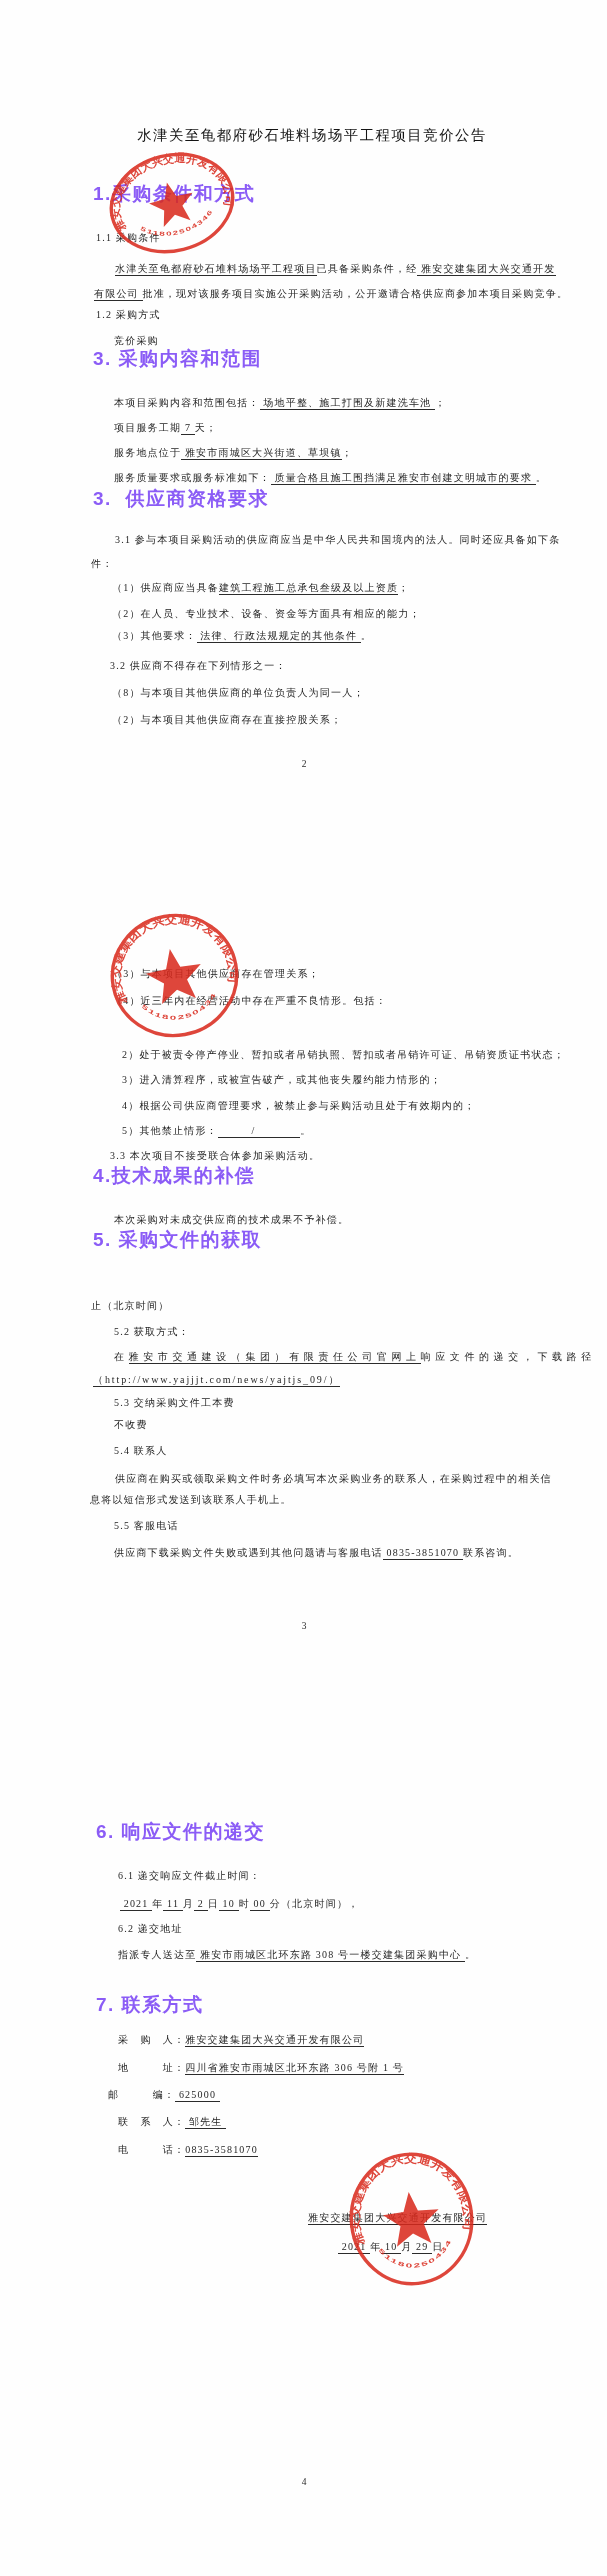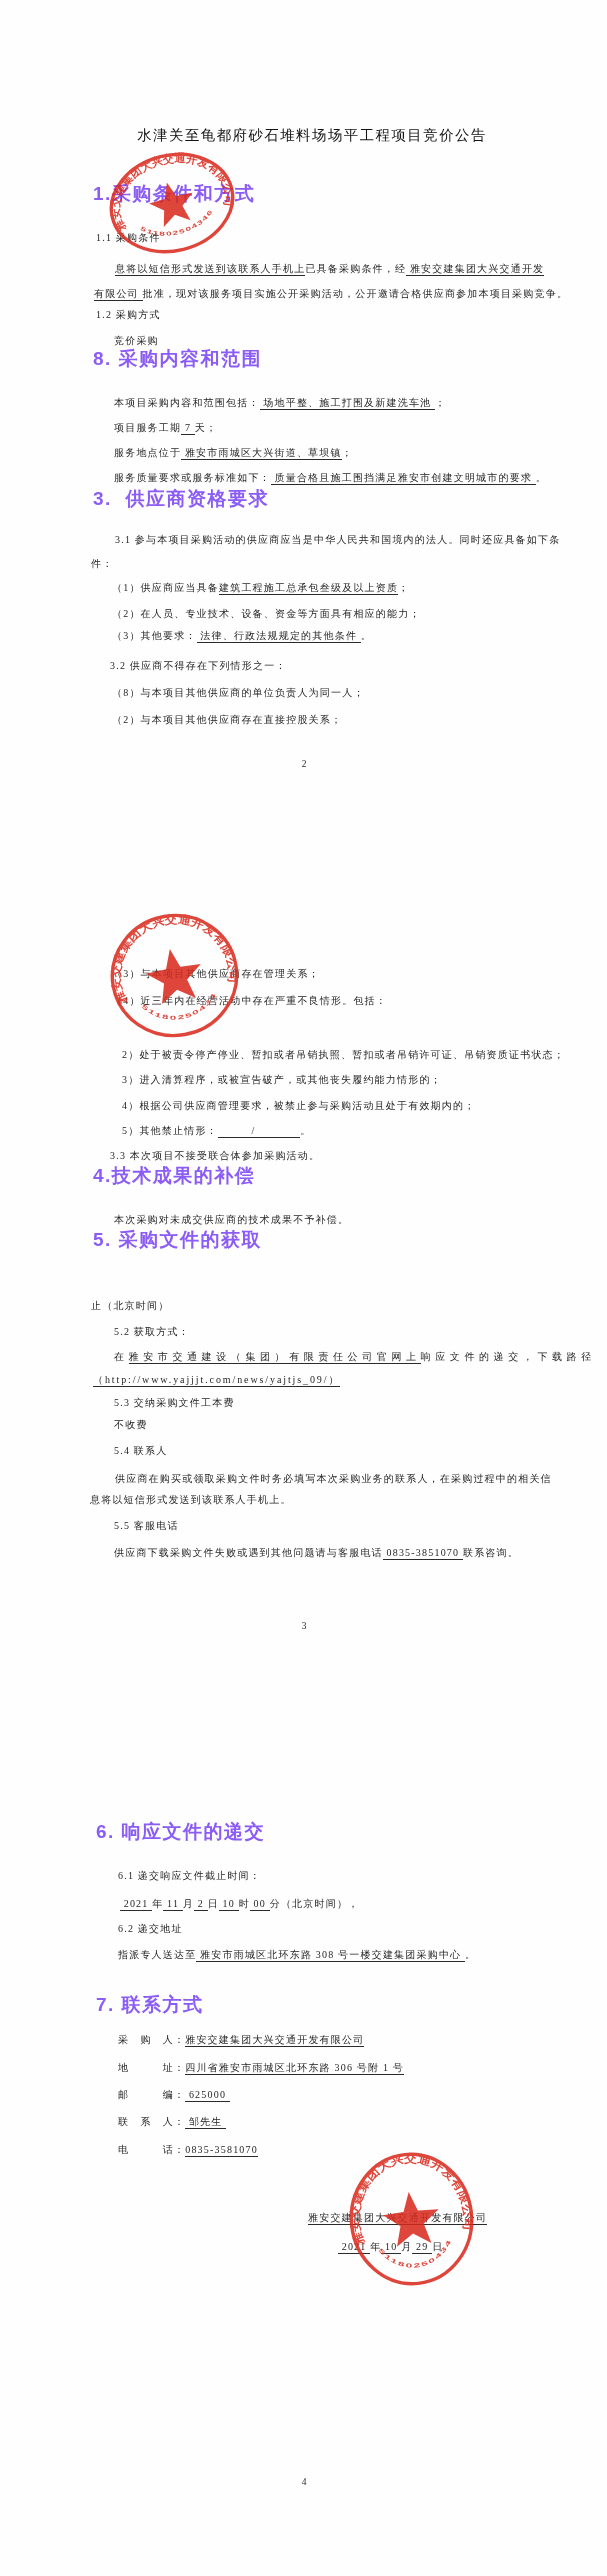--- a/index.html
+++ b/index.html
@@ -32,25 +32,25 @@
   .sealtxt{font-family:"Liberation Sans","DejaVu Sans",sans-serif;font-weight:bold;}
   .sealnum{font-family:"Liberation Sans","DejaVu Sans",sans-serif;font-weight:bold;letter-spacing:1px;}
 </style>
 </head>
 <body>
 
 <div id="doc" class="doc">
     <div class="line title" style="top: 128px;"><span>水津关至龟都府砂石堆料场场平工程项目竞价公告</span></div>
     <div class="line h" style="top: 186px; left: 93px;"><span>1.采购条件和方式</span></div>
     <div class="line" style="top: 230px; left: 96px;"><span>1.1 采购条件</span></div>
-    <div class="line" style="top: 261px; left: 115px;"><span class="u">息将以短信形式发送到该联系人手机上</span><span>已具备采购条件，经</span><span class="u"> 雅安交建集团大兴交通开发</span></div>
+    <div class="line" style="top: 261px; left: 115px;"><span class="u">水津关至龟都府砂石堆料场场平工程项目</span><span>已具备采购条件，经</span><span class="u"> 雅安交建集团大兴交通开发</span></div>
     <div class="line" style="top: 286px; left: 94px;"><span class="u">有限公司 </span><span>批准，现对该服务项目实施公开采购活动，公开邀请合格供应商参加本项目采购竞争。</span></div>
     <div class="line" style="top: 307px; left: 96px;"><span>1.2 采购方式</span></div>
     <div class="line" style="top: 333px; left: 114px;"><span>竞价采购</span></div>
-    <div class="line h" style="top: 351px; left: 93px;"><span>8. 采购内容和范围</span></div>
+    <div class="line h" style="top: 351px; left: 93px;"><span>3. 采购内容和范围</span></div>
     <div class="line" style="top: 395px; left: 114px;"><span>本项目采购内容和范围包括：</span><span class="u"> 场地平整、施工打围及新建洗车池 </span><span>；</span></div>
     <div class="line" style="top: 420px; left: 114px;"><span>项目服务工期</span><span class="u"> 7 </span><span>天；</span></div>
     <div class="line" style="top: 445px; left: 114px;"><span>服务地点位于</span><span class="u"> 雅安市雨城区大兴街道、草坝镇</span><span>；</span></div>
     <div class="line" style="top: 470px; left: 114px;"><span>服务质量要求或服务标准如下：</span><span class="u"> 质量合格且施工围挡满足雅安市创建文明城市的要求 </span><span>。</span></div>
     <div class="line h" style="top: 491px; left: 93px;"><span>3.  供应商资格要求</span></div>
     <div class="line" style="top: 532px; left: 115px;"><span>3.1 参与本项目采购活动的供应商应当是中华人民共和国境内的法人。同时还应具备如下条</span></div>
     <div class="line" style="top: 556px; left: 91px;"><span>件：</span></div>
     <div class="line" style="top: 580px; left: 112px;"><span>（1）供应商应当具备</span><span class="u">建筑工程施工总承包叁级及以上资质</span><span>；</span></div>
     <div class="line" style="top: 606px; left: 112px;"><span>（2）在人员、专业技术、设备、资金等方面具有相应的能力；</span></div>
     <div class="line" style="top: 628px; left: 112px;"><span>（3）其他要求：</span><span class="u"> 法律、行政法规规定的其他条件 </span><span>。</span></div>
@@ -81,21 +81,21 @@
     <div class="line" style="top: 1545px; left: 114px;"><span>供应商下载采购文件失败或遇到其他问题请与客服电话</span><span class="u"> 0835-3851070 </span><span>联系咨询。</span></div>
     <div class="footer" style="top: 1621px;">3</div>
     <div class="line h" style="top: 1824px; left: 96px;"><span>6. 响应文件的递交</span></div>
     <div class="line" style="top: 1868px; left: 118px;"><span>6.1 递交响应文件截止时间：</span></div>
     <div class="line" style="top: 1896px; left: 120px;"><span class="u"> 2021 </span><span>年</span><span class="u"> 11 </span><span>月</span><span class="u"> 2 </span><span>日</span><span class="u"> 10 </span><span>时</span><span class="u"> 00 </span><span>分（北京时间），</span></div>
     <div class="line" style="top: 1921px; left: 118px;"><span>6.2 递交地址</span></div>
     <div class="line" style="top: 1947px; left: 118px;"><span>指派专人送达至</span><span class="u"> 雅安市雨城区北环东路 308 号一楼交建集团采购中心 </span><span>。</span></div>
     <div class="line h" style="top: 1997px; left: 96px;"><span>7. 联系方式</span></div>
     <div class="line" style="top: 2032px; left: 118px;"><span>采　购　人：</span><span class="u">雅安交建集团大兴交通开发有限公司</span></div>
     <div class="line" style="top: 2060px; left: 118px;"><span>地　　　址：</span><span class="u">四川省雅安市雨城区北环东路 306 号附 1 号</span></div>
-    <div class="line" style="top: 2087px; left: 118px;"><span>邮　　　编：</span><span class="u"> 625000 </span></div>
+    <div class="line" style="top: 2087px; left: 108px;"><span>邮　　　编：</span><span class="u"> 625000 </span></div>
     <div class="line" style="top: 2114px; left: 118px;"><span>联　系　人：</span><span class="u"> 邹先生 </span></div>
     <div class="line" style="top: 2142px; left: 118px;"><span>电　　　话：</span><span class="u">0835-3581070</span></div>
     <div class="line" style="top: 2210px; left: 308px;"><span class="u">雅安交建集团大兴交通开发有限公司</span></div>
     <div class="line" style="top: 2239px; left: 338px;"><span class="u"> 2021 </span><span>年</span><span class="u"> 10 </span><span>月</span><span class="u"> 29 </span><span>日</span></div>
     <div class="footer" style="top: 2477px;">4</div>
     <div class="seal" style="left: 108px; top: 153px; width: 128px; height: 100px; transform: rotate(-14deg);">
       <svg width="128" height="100" viewBox="0 0 168 132">
         <ellipse cx="84" cy="66" rx="81" ry="63" fill="none" stroke="#d9291c" stroke-width="4.5"></ellipse>
         <path id="sealpathA0" d="M 17.3 84.1 A 71 53 0 1 1 150.7 84.1" fill="none"></path>
         <path id="sealpathB0" d="M 34.9 90.1 A 60 42 0 0 0 133.1 90.1" fill="none"></path>

